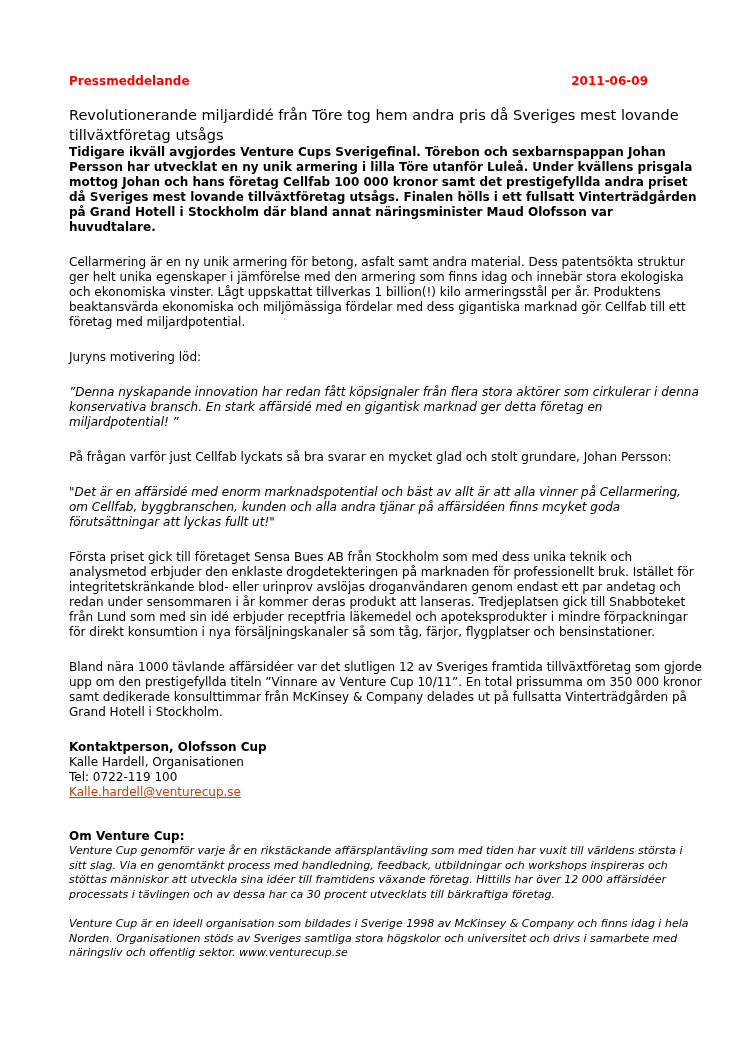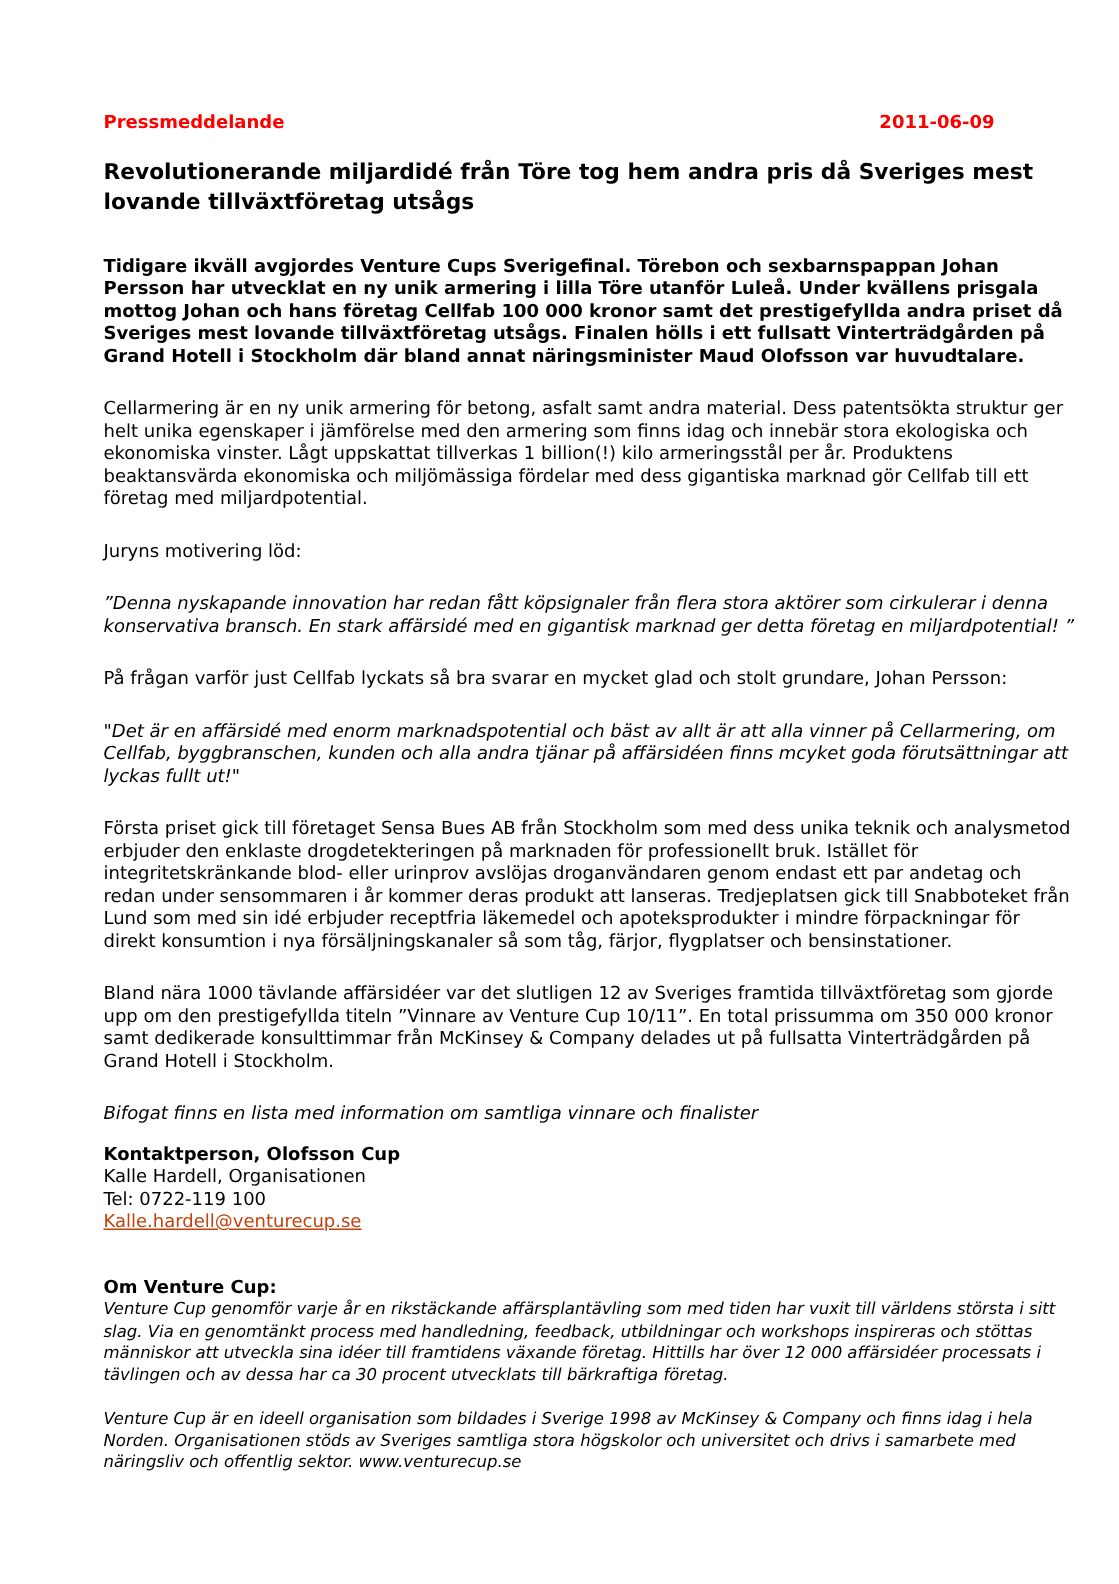--- a/index.html
+++ b/index.html
@@ -6,43 +6,43 @@
     margin: 0;
     padding: 0;
     background: #ffffff;
   }
   .page {
     position: relative;
     width: 746px;
     height: 1056px;
     box-sizing: border-box;
     background: #ffffff;
-    padding: 38px 28px 0 69px;
+    padding: 38px 43px 0 69px;
     overflow: hidden;
     font-family: "DejaVu Sans", sans-serif;
     color: #000000;
   }
   .doc-header {
     display: flex;
     justify-content: space-between;
     align-items: baseline;
     font-size: 12px;
     font-weight: bold;
     color: #ff0000;
     margin-bottom: 17px;
   }
   .doc-header .doc-date {
     margin-right: 55px;
     margin-top: 36px;
   }
   h1.headline {
     font-size: 14.5px;
     line-height: 20px;
-    font-weight: bold;
-    margin: 0 0 25px 0;
+    font-weight: normal;
+    margin: 0 0 0 0;
   }
   p {
     font-size: 12px;
     line-height: 15px;
     margin: 0 0 20px 0;
   }
   .lead {
     font-weight: bold;
   }
   .italic {
@@ -101,21 +101,20 @@
   <p class="italic">”Denna nyskapande innovation har redan fått köpsignaler från flera stora aktörer som cirkulerar i denna konservativa bransch. En stark affärsidé med en gigantisk marknad ger detta företag en miljardpotential! ”</p>
 
   <p>På frågan varför just Cellfab lyckats så bra svarar en mycket glad och stolt grundare, Johan Persson:</p>
 
   <p class="italic">"Det är en affärsidé med enorm marknadspotential och bäst av allt är att alla vinner på Cellarmering, om Cellfab, byggbranschen, kunden och alla andra tjänar på affärsidéen finns mcyket goda förutsättningar att lyckas fullt ut!"</p>
 
   <p>Första priset gick till företaget Sensa Bues AB från Stockholm som med dess unika teknik och analysmetod erbjuder den enklaste drogdetekteringen på marknaden för professionellt bruk. Istället för integritetskränkande blod- eller urinprov avslöjas droganvändaren genom endast ett par andetag och redan under sensommaren i år kommer deras produkt att lanseras. Tredjeplatsen gick till Snabboteket från Lund som med sin idé erbjuder receptfria läkemedel och apoteksprodukter i mindre förpackningar för direkt konsumtion i nya försäljningskanaler så som tåg, färjor, flygplatser och bensinstationer.</p>
 
   <p>Bland nära 1000 tävlande affärsidéer var det slutligen 12 av Sveriges framtida tillväxtföretag som gjorde upp om den prestigefyllda titeln ”Vinnare av Venture Cup 10/11”. En total prissumma om 350 000 kronor samt dedikerade konsulttimmar från McKinsey &amp; Company delades ut på fullsatta Vinterträdgården på Grand Hotell i Stockholm.</p>
 
-  <p class="italic attachment">Bifogat finns en lista med information om samtliga vinnare och finalister</p>
 
   <div class="contact-section">
     <p class="contact-heading">Kontaktperson, Olofsson Cup</p>
     <p>Kalle Hardell, Organisationen</p>
     <p>Tel: 0722-119 100</p>
     <p class="contact-email-line"><a href="#" class="email-link">Kalle.hardell@venturecup.se</a></p>
   </div>
 
   <div class="about-section">
     <p class="about-heading">Om Venture Cup:</p>

